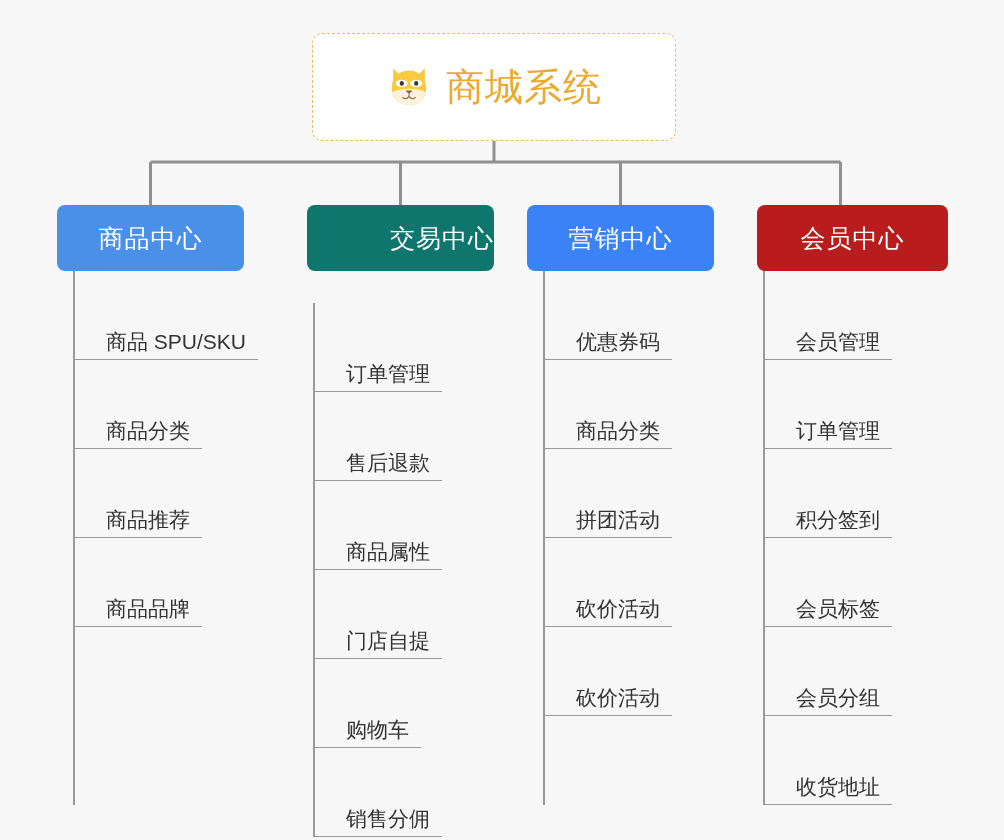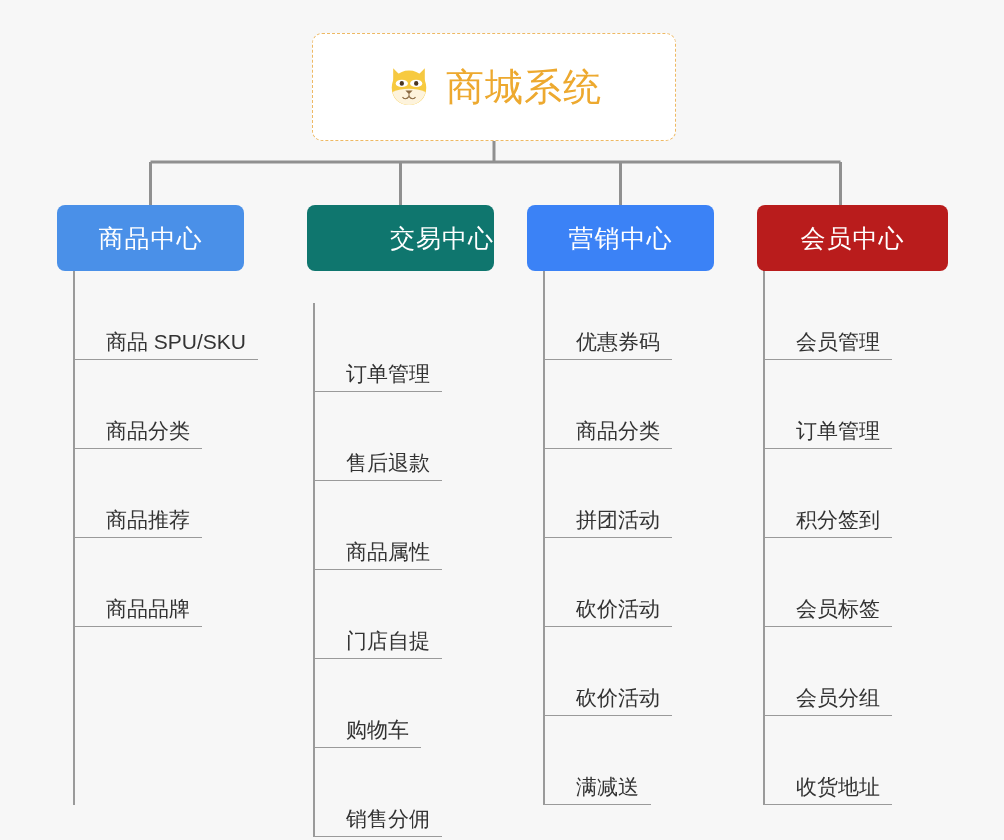--- a/index.html
+++ b/index.html
@@ -217,24 +217,20 @@
           <div class="leaf-label">拼团活动</div>
         </div>
         <div class="leaf-item">
           <div class="leaf-underline" style="width: 129px;"></div>
           <div class="leaf-label">砍价活动</div>
         </div>
         <div class="leaf-item">
           <div class="leaf-underline" style="width: 129px;"></div>
           <div class="leaf-label">砍价活动</div>
         </div>
-        <div class="leaf-item">
-          <div class="leaf-underline" style="width: 108px;"></div>
-          <div class="leaf-label">满减送</div>
-        </div>
       </div>
       <div class="cat-box" style="left: 747px; width: 191px; background: #b91c1c; margin-left: 10px;">
         <span>会员中心</span>
       </div>
       <div class="leaf-col" style="left: 763px;">
         <div class="spine" style="height: 534px;"></div>
         <div class="leaf-item">
           <div class="leaf-underline" style="width: 129px;"></div>
           <div class="leaf-label">会员管理</div>
         </div>

